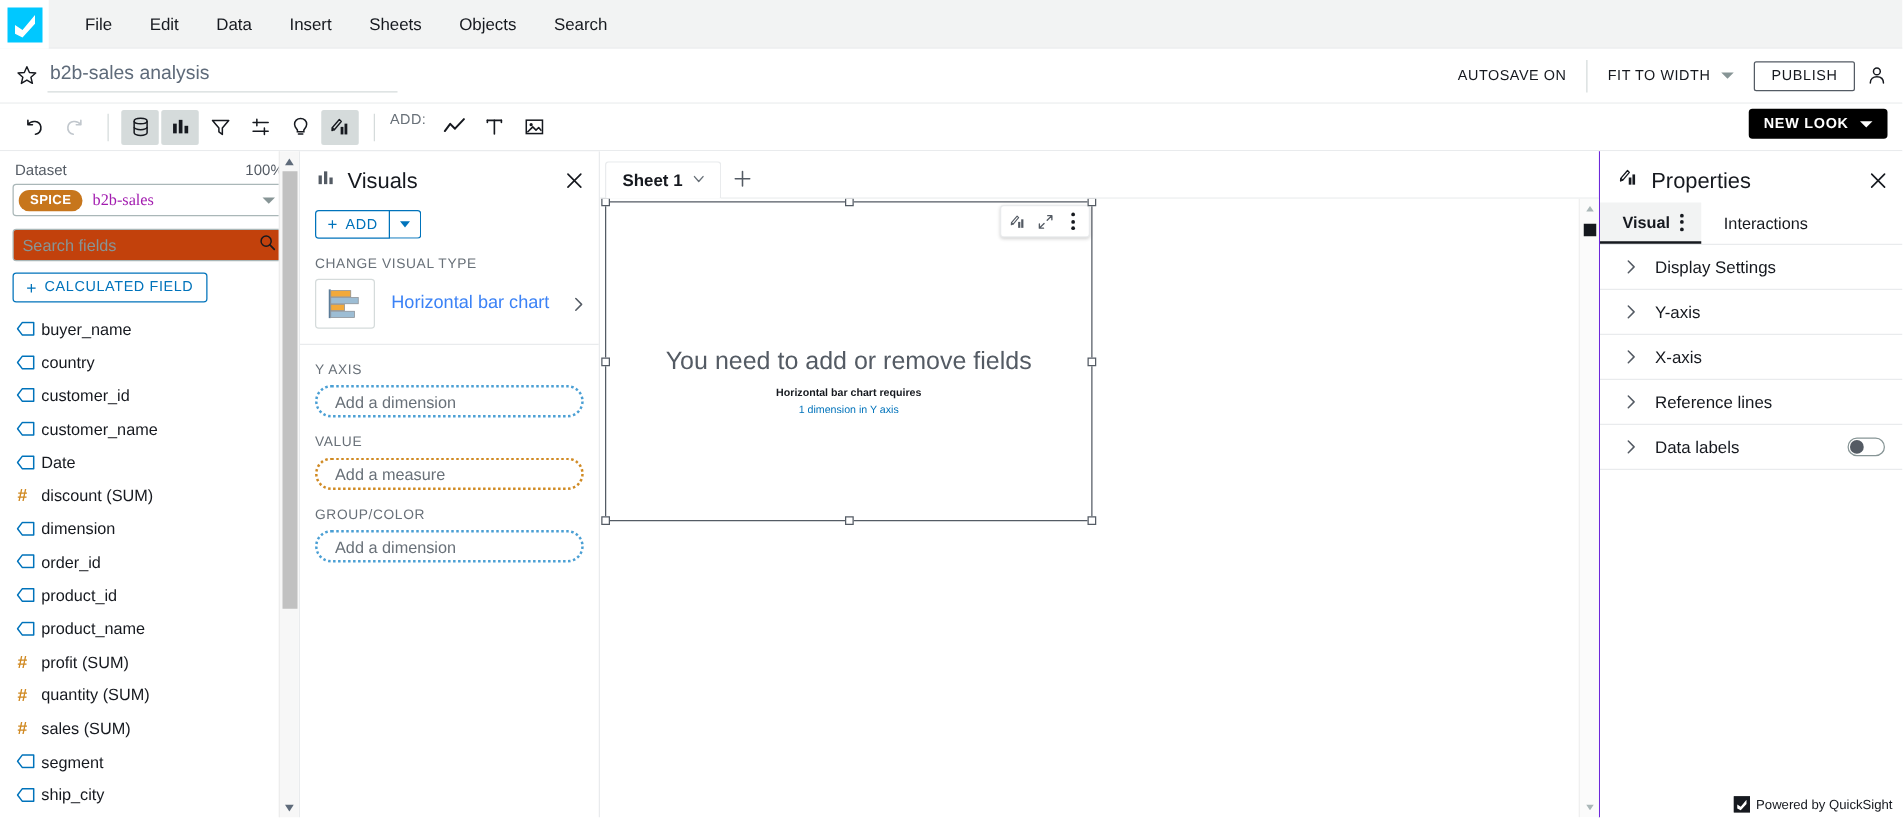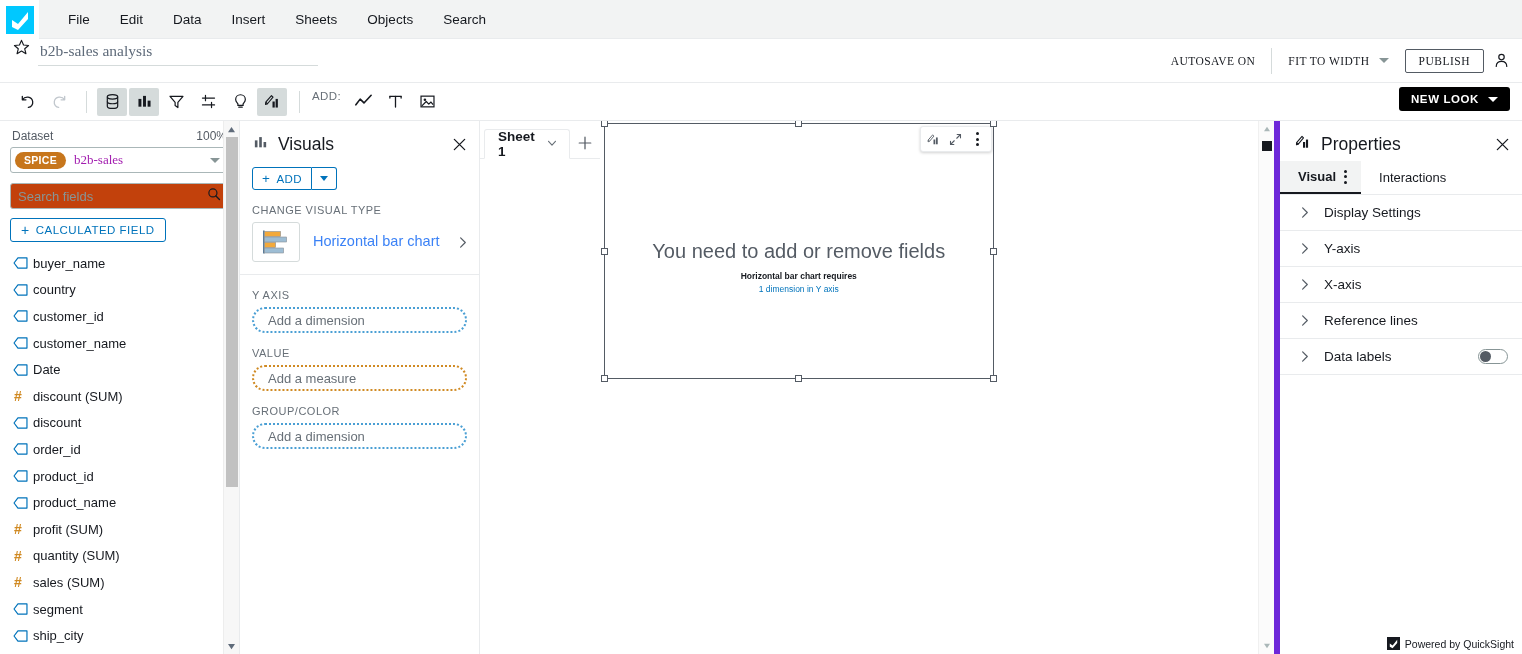--- a/index.html
+++ b/index.html
@@ -33,24 +33,23 @@
   .menu-item {
     font-size: 13.5px; color: #16191f;
     padding: 0 15px; height: 39px; line-height: 39px;
     cursor: pointer; white-space: nowrap;
   }
 
   
   .titlebar {
     height: 44px; flex: 0 0 44px;
     background: #ffffff;
-    display: flex; align-items: flex-start;
+    display: flex; align-items: center;
     border-bottom: 1px solid #e9ebed;
     position: relative;
-    font-family: Liberation Serif, serif;
   }
   .star-icon { margin-left: 8px; width: 26px; display: flex; align-items: center; justify-content: center; cursor: pointer; }
   .doc-title {
     font-size: 15.5px; color: #5f6b7a;
     margin-left: 4px;
     padding: 3px 2px 5px 2px;
     min-width: 280px;
     border-bottom: 1px solid #d5dbdb;
     cursor: text;
   }
@@ -222,22 +221,22 @@
     border-radius: 13px; display: flex; align-items: center;
     padding: 0 14px; font-size: 13px; cursor: pointer; background: #fff;
   }
   .field-well.dim { border: 2px dotted #4a9fd4; color: #687078; }
   .field-well.mea { border: 2px dotted #d08a23; color: #687078; }
 
   
   .center {
     flex: 1 1 auto; min-width: 0;
     background: #ffffff;
-    display: flex; flex-direction: row; position: relative;
-    border-right: 6px solid #6d28d9;
+    display: flex; flex-direction: column; position: relative;
+    border-right: 1px solid #6d28d9;
   }
   .sheet-tabs {
     height: 38px; flex: 0 0 38px; display: flex; align-items: flex-end;
     border-bottom: 1px solid #e9ebed; background: #ffffff; padding-left: 4px;
   }
   .sheet-tab {
     display: flex; align-items: center; gap: 7px;
     height: 30px; padding: 0 11px 0 13px;
     border: 1px solid #e9ebed; border-bottom: 1px solid #fff;
     background: #fff; font-size: 13.5px; font-weight: bold; color: #16191f;
@@ -524,21 +523,21 @@
               <span class="hash">#</span>
             </span>
             <span>discount (SUM)</span>
           </div>
           <div class="field-row">
             <span class="field-icon">
               <svg width="15" height="12" viewBox="0 0 16 13">
                 <path d="M5.2 1 L15 1 L15 12 L5.2 12 L1 6.5 Z" fill="none" stroke="#0073bb" stroke-width="1.3" stroke-linejoin="round"></path>
               </svg>
             </span>
-            <span>discount</span>
+            <span>dimension</span>
           </div>
           <div class="field-row">
             <span class="field-icon">
               <svg width="15" height="12" viewBox="0 0 16 13">
                 <path d="M5.2 1 L15 1 L15 12 L5.2 12 L1 6.5 Z" fill="none" stroke="#0073bb" stroke-width="1.3" stroke-linejoin="round"></path>
               </svg>
             </span>
             <span>order_id</span>
           </div>
           <div class="field-row">

